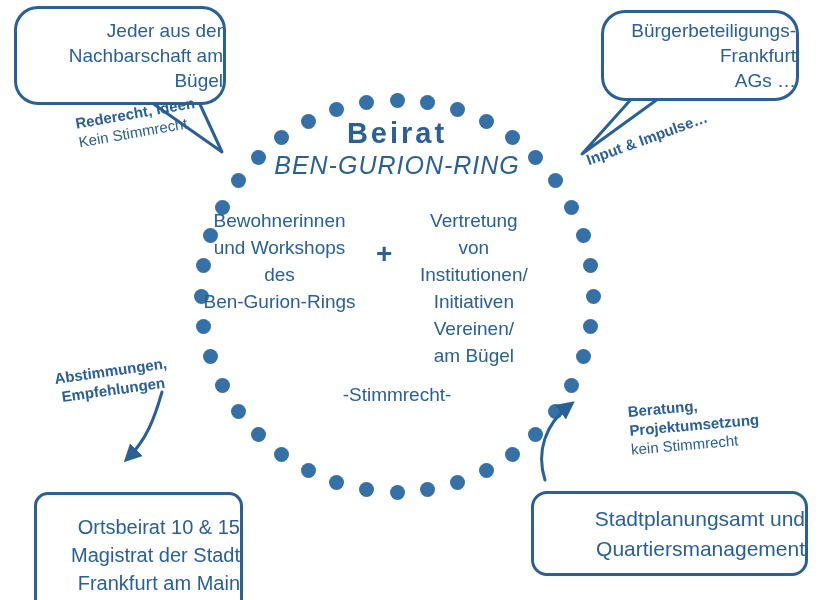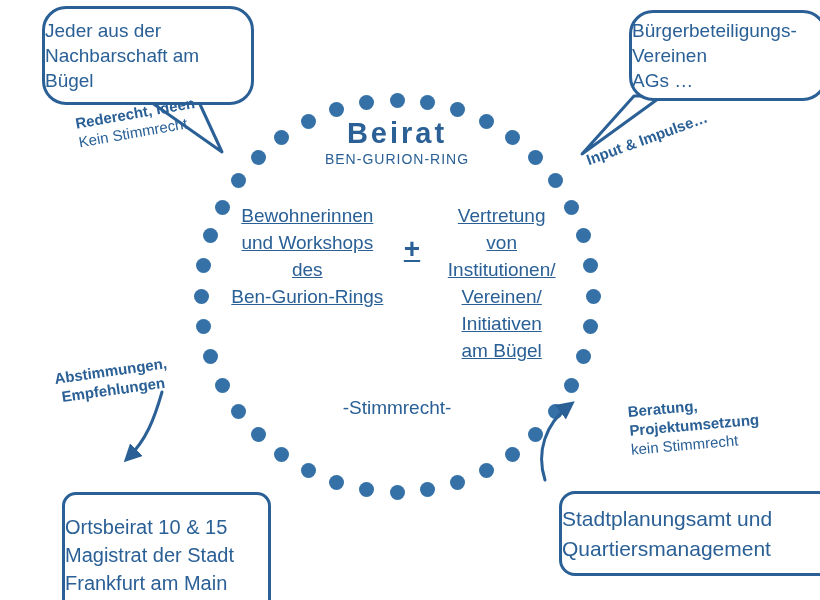--- a/index.html
+++ b/index.html
@@ -10,29 +10,29 @@
   #connector-layer { position:absolute; left:0; top:0; z-index:1; }
   .tail  { fill:#ffffff; stroke:var(--blue); stroke-width:3; stroke-linejoin:round; }
   .arrow { fill:none; stroke:var(--blue); stroke-width:3; stroke-linecap:round; }
   #arrowhead-path { fill:var(--blue); }
 
   .dot { position:absolute; width:15px; height:15px; border-radius:50%; background:var(--dot); z-index:0; }
 
   .center { position:absolute; left:197px; top:118px; width:400px; text-align:center; z-index:1; }
   .center .title { font-size:29px; font-weight:bold; letter-spacing:3px; line-height:1.05; }
   .center .sub1  { font-size:20px; letter-spacing:4px; margin-top:7px; }
-  .center .sub2  { font-size:14px; letter-spacing:1px; margin-top:3px; }
-  .cols { display:flex; justify-content:center; margin-top:36px; font-size:19px; line-height:1.42;text-decoration:underline; }
+  .center .sub2  { font-size:25px; letter-spacing:1px; margin-top:3px;font-style:italic; }
+  .cols { display:flex; margin-top:28px; font-size:19px; line-height:1.42; }
   .col.left  { width:165px; }
   .col.right { width:135px; }
   .plus { font-size:28px; font-weight:bold; margin:26px 14px 0; }
-  .voting { margin-top:32px; font-size:19px; }
+  .voting { margin-top:14px; font-size:19px; }
 
   .bubble { position:absolute; background:#fff; border:3px solid var(--blue); display:flex;
-            flex-direction:column; justify-content:center; text-align:left; z-index:2; color:var(--blue);margin-left:28px; }
+            flex-direction:column; justify-content:center; text-align:right; z-index:2; color:var(--blue); }
   #bubble-tl { left:14px;  top:6px;   width:212px; height:99px;  border-radius:24px; font-size:19px; line-height:1.32; }
   #bubble-tr { left:601px; top:10px;  width:198px; height:91px;  border-radius:24px; font-size:19px; line-height:1.32; }
   #box-bl    { left:34px;  top:492px; width:209px; height:125px; border-radius:14px; font-size:20px; line-height:1.4; }
   #box-br    { left:531px; top:491px; width:277px; height:85px;  border-radius:16px; font-size:21px; line-height:1.4; }
 
   .ann { position:absolute; z-index:3; font-size:15px; line-height:1.25; white-space:nowrap; }
   .ann .em { font-weight:bold; }
   #ann-tl { left:74px;  top:115px; transform:rotate(-10deg); transform-origin:left top; }
   #ann-tr { left:584px; top:152px; transform:rotate(-20deg); transform-origin:left top; }
   #ann-bl { left:42px;  top:362px; width:140px; text-align:center; transform:rotate(-8deg); }
@@ -106,37 +106,37 @@
         <div>Bewohnerinnen</div>
         <div>und Workshops</div>
         <div>des</div>
         <div>Ben-Gurion-Rings</div>
       </div>
       <div class="plus">+</div>
       <div class="col right">
         <div>Vertretung</div>
         <div>von</div>
         <div>Institutionen/</div>
+        <div>Initiativen</div>
         <div>Vereinen/</div>
-        <div>Initiativen</div>
         <div>am Bügel</div>
       </div>
     </div>
     <div class="voting">-Stimmrecht-</div>
   </div>
 
   <div class="bubble" id="bubble-tl">
     <div>Jeder aus der</div>
     <div>Nachbarschaft am</div>
     <div>Bügel</div>
   </div>
 
   <div class="bubble" id="bubble-tr">
     <div>Bürgerbeteiligungs-</div>
-    <div>Vereinen</div>
+    <div>Frankfurt</div>
     <div>AGs …</div>
   </div>
 
   <div class="bubble" id="box-bl">
     <div>Ortsbeirat 10 &amp; 15</div>
     <div>Magistrat der Stadt</div>
     <div>Frankfurt am Main</div>
   </div>
 
   <div class="bubble" id="box-br">

